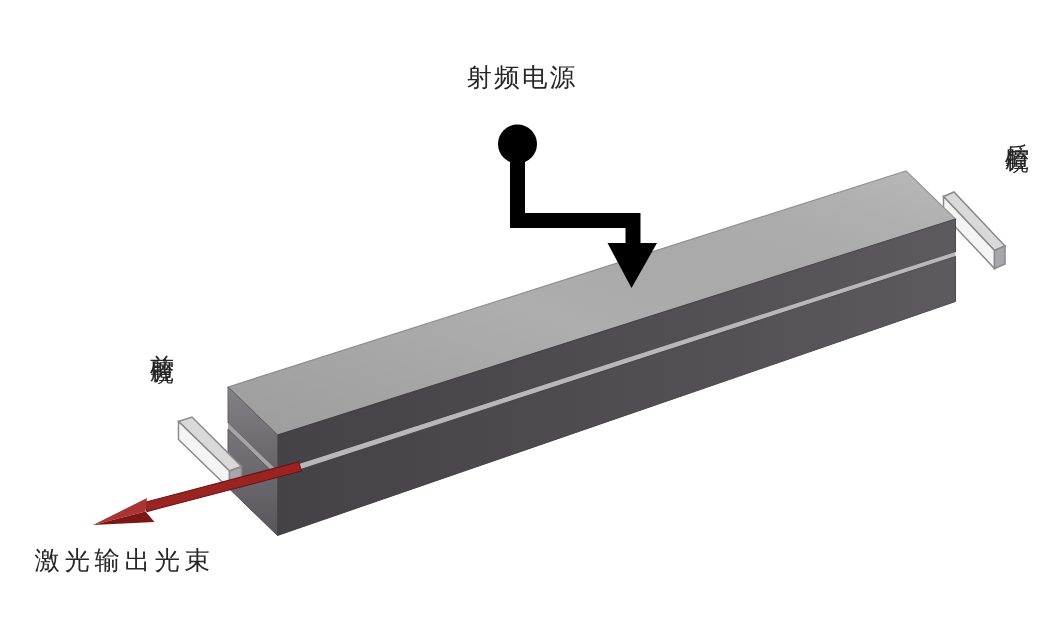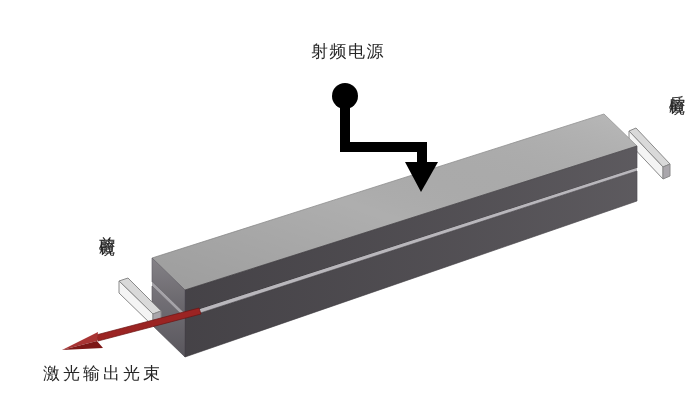--- a/index.html
+++ b/index.html
@@ -84,14 +84,14 @@
       <polygon points="405,162 438,162 421,192" fill="#000000"></polygon>
     </g>
   </svg>
 
   <div class="label" style="left:311px;top:42px;">射频电源</div>
 
   <div class="label vertical" style="left:667px;top:82px;">后腔镜</div>
 
   <div class="label vertical" style="left:97px;top:223px;">前腔镜</div>
 
-  <div class="label wide" style="left:23px;top:364px;margin-left:20px;">激光输出光束</div>
+  <div class="label wide" style="left:23px;top:364px;">激光输出光束</div>
 </div>
 
 </body></html>

